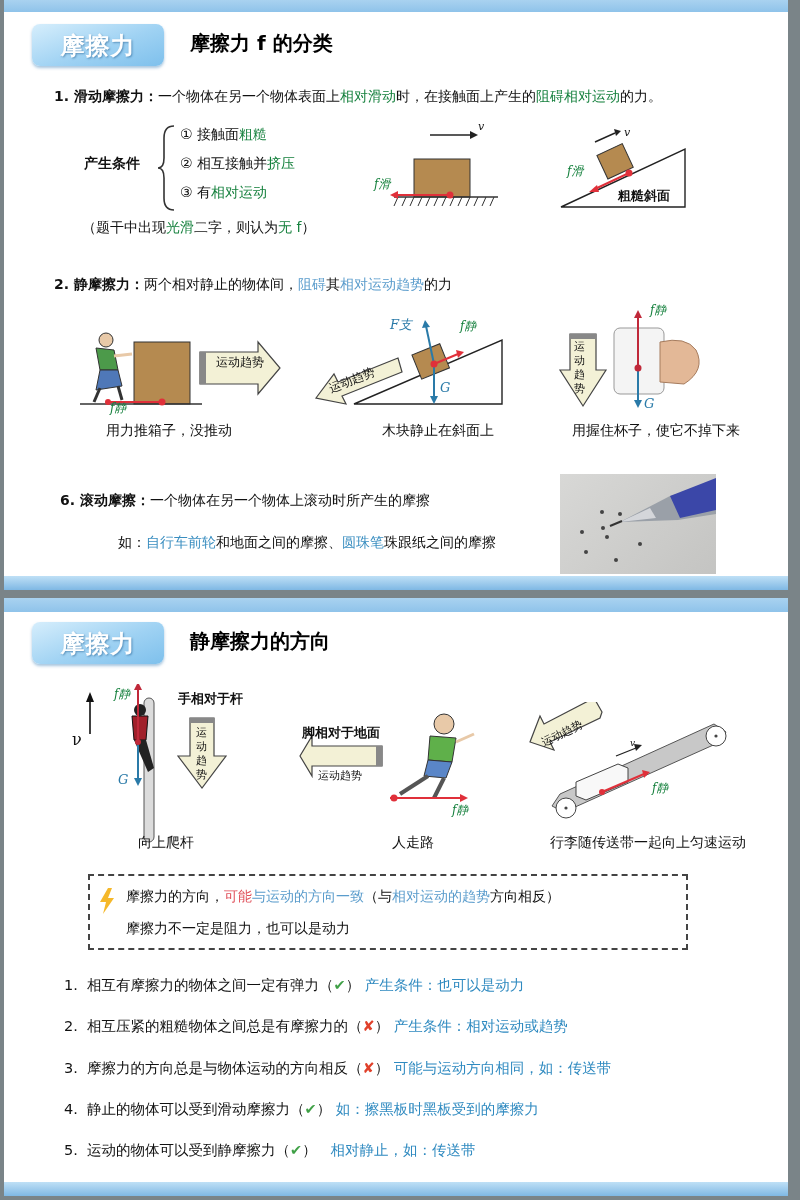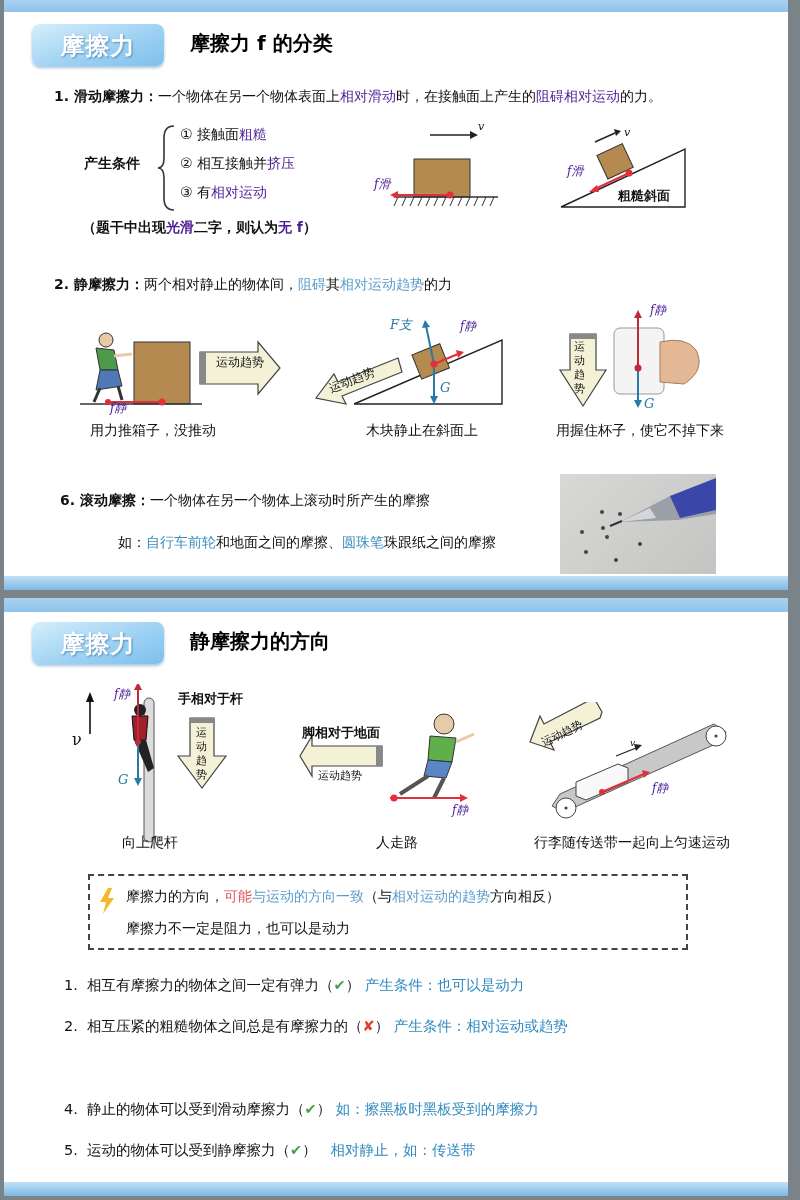--- a/index.html
+++ b/index.html
@@ -7,24 +7,24 @@
   .slide{position:absolute;left:4px;width:784px;background:#fff;overflow:hidden;}
   .slide1{top:0;height:590px;}
   .slide2{top:598px;height:598px;}
   .topbar{position:absolute;left:0;top:0;width:100%;height:12px;background:linear-gradient(#a9d2f0,#8fc3ea);}
   .botbar{position:absolute;left:0;bottom:0;width:100%;height:14px;background:linear-gradient(#bfe0f6,#7fb8e4);}
   .badge{position:absolute;left:28px;width:132px;height:42px;border-radius:8px;background:linear-gradient(160deg,#d6eefc 0%,#9fd2f3 55%,#7ec0ec 100%);box-shadow:0 2px 3px rgba(80,140,190,.5);}
   .badge span{position:absolute;left:0;right:0;top:6px;text-align:center;color:#fff;font-size:24px;font-weight:bold;font-family:"DejaVu Serif",serif;letter-spacing:1px;text-shadow:1px 1px 2px rgba(40,100,150,.6);}
   .title{position:absolute;font-size:20px;font-weight:bold;color:#000;}
   .t{position:absolute;font-size:14px;white-space:nowrap;}
   .b{font-weight:bold;}
-  .red{color:#4c1d95;}
+  .red{color:#15803d;}
   .blue{color:#3a8ec0;}
   .lblue{color:#5a9ccc;}
-  .cap{position:absolute;font-size:14px;white-space:nowrap;}
+  .cap{position:absolute;font-size:14px;white-space:nowrap;margin-left:16px;}
   svg{position:absolute;}
   .dash{position:absolute;left:84px;top:872px;width:600px;height:76px;border:2px dashed #444;box-sizing:border-box;}
   .q{position:absolute;left:60px;font-size:14.5px;white-space:nowrap;}
   .q .ans{color:#2f8ac0;}
   .chk{color:#3fa046;font-weight:bold;}
   .xx{color:#e0402a;font-weight:bold;}
   .photo{position:absolute;left:556px;top:474px;width:156px;height:100px;background:linear-gradient(135deg,#d8d8d6,#c4c4c2);}
 </style>
 </head>
 <body>
@@ -39,21 +39,21 @@
   <div class="t" style="left:50px;top:88px;">
     <span class="b">1. 滑动摩擦力：</span><span>一个物体在另一个物体表面上</span><span class="red">相对滑动</span><span>时，在接触面上产生的</span><span class="red">阻碍相对运动</span><span>的力。</span>
   </div>
   <div class="t b" style="left:80px;top:155px;">产生条件</div>
   <svg style="left:152px;top:124px;" width="22" height="88">
     <path d="M18 2 Q8 2 8 14 L8 34 Q8 44 2 44 Q8 44 8 54 L8 74 Q8 86 18 86" fill="none" stroke="#333" stroke-width="1.6"></path>
   </svg>
   <div class="t" style="left:176px;top:126px;"><span>① 接触面</span><span class="red">粗糙</span></div>
   <div class="t" style="left:176px;top:155px;"><span>② 相互接触并</span><span class="red">挤压</span></div>
   <div class="t" style="left:176px;top:184px;"><span>③ 有</span><span class="red">相对运动</span></div>
-  <div class="t" style="left:78px;top:219px;font-weight:bold;"><span>（题干中出现</span><span class="red">光滑</span><span>二字，则认为</span><span class="red">无 f</span><span>）</span></div>
+  <div class="t" style="left:78px;top:219px;"><span>（题干中出现</span><span class="red">光滑</span><span>二字，则认为</span><span class="red">无 f</span><span>）</span></div>
 
   <svg style="left:360px;top:118px;" width="140" height="90">
     <line x1="66" y1="17" x2="106" y2="17" stroke="#222" stroke-width="1.4"></line>
       <polygon points="106,13 114,17 106,21" fill="#222"></polygon>
     <rect x="50" y="41" width="56" height="38" fill="#b58a50" stroke="#333" stroke-width="1"></rect>
     <line x1="30" y1="79" x2="134" y2="79" stroke="#333" stroke-width="1.4"></line>
     <g stroke="#333" stroke-width="1">
         <line x1="34" y1="79" x2="30" y2="88"></line>
         <line x1="42" y1="79" x2="38" y2="88"></line>
         <line x1="50" y1="79" x2="46" y2="88"></line>
@@ -241,17 +241,18 @@
 
   <div class="dash" style="top:276px;"></div>
   <svg style="left:94px;top:290px;" width="18" height="26">
     <polygon points="10,0 2,14 8,14 5,26 16,10 10,10 14,0" fill="#f5b82a"></polygon>
   </svg>
   <div class="t" style="left:122px;top:322px;">摩擦力不一定是阻力，也可以是动力</div>
   <div class="t" style="left:122px;top:290px;"><span>摩擦力的方向，</span><span class="red" style="color:#e0505a">可能</span><span class="lblue">与运动的方向一致</span><span>（与</span><span class="lblue">相对运动的趋势</span><span>方向相反）</span></div>
 
   <div class="q" style="top:378px;"><span>1.</span>&nbsp;&nbsp;<span>相互有摩擦力的物体之间一定有弹力（</span><span class="chk">✔</span><span>）</span>&nbsp;<span class="ans">产生条件：也可以是动力</span></div>
   <div class="q" style="top:419px;"><span>2.</span>&nbsp;&nbsp;<span>相互压紧的粗糙物体之间总是有摩擦力的（</span><span class="xx">✘</span><span>）</span>&nbsp;<span class="ans">产生条件：相对运动或趋势</span></div>
+  <div class="q" style="top:461px;"><span>3.</span>&nbsp;&nbsp;<span>摩擦力的方向总是与物体运动的方向相反（</span><span class="xx">✘</span><span>）</span>&nbsp;<span class="ans">可能与运动方向相同，如：传送带</span></div>
   <div class="q" style="top:502px;"><span>4.</span>&nbsp;&nbsp;<span>静止的物体可以受到滑动摩擦力（</span><span class="chk">✔</span><span>）</span>&nbsp;<span class="ans">如：擦黑板时黑板受到的摩擦力</span></div>
   <div class="q" style="top:543px;"><span>5.</span>&nbsp;&nbsp;<span>运动的物体可以受到静摩擦力（</span><span class="chk">✔</span><span>）</span>&nbsp;&nbsp;&nbsp;<span class="ans">相对静止，如：传送带</span></div>
 
   <div class="botbar"></div>
 </div>
 
 </body></html>

